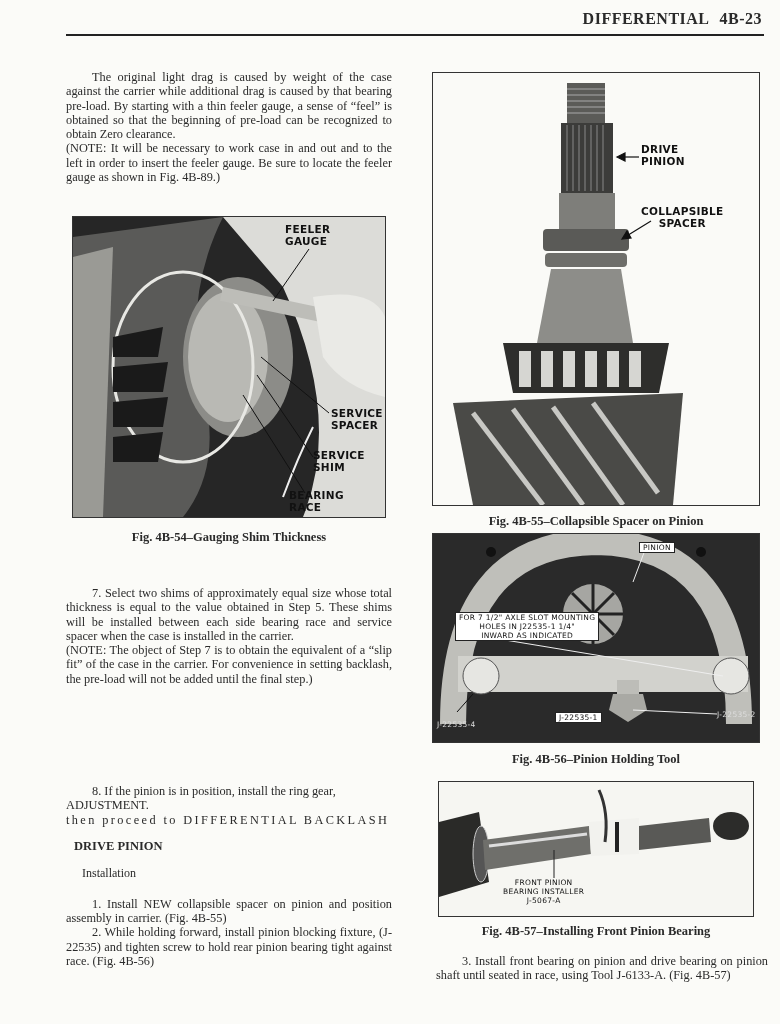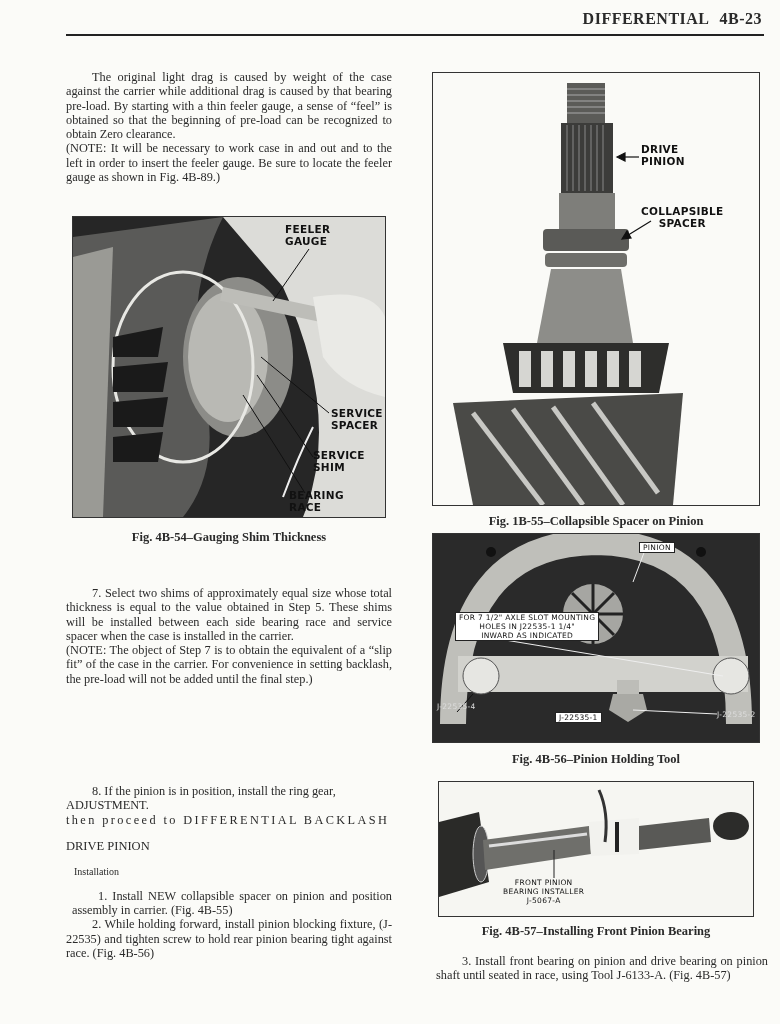--- a/index.html
+++ b/index.html
@@ -11,22 +11,22 @@
     .header .runhead { position: absolute; right: 2px; top: 2px; font-size: 16px; font-weight: bold; letter-spacing: 0.5px; }
     .header .runhead .pg { margin-left: 10px; }
 
     .col { position: absolute; }
     .left { left: 66px; width: 326px; }
     .right { left: 436px; width: 332px; }
 
     p.body { margin: 0; font-size: 12.3px; line-height: 14.3px; text-align: justify; }
     p.indent { text-indent: 26px; }
     .note { margin-top: 12px; }
-    .heading { font-size: 12.5px; font-weight: normal; margin: 0; }
-    .subheading { font-size: 10px; margin: 8px; }
+    .heading { font-size: 12.5px; font-weight: bold; margin: 8px; }
+    .subheading { font-size: 12px; margin: 16px; }
     .spaced { letter-spacing: 2.4px; }
 
     .fig { position: absolute; border: 1.5px solid #333; background: #3a3a3a; overflow: hidden; }
     .caption { position: absolute; font-size: 12.5px; font-weight: bold; text-align: center; white-space: nowrap; }
 
     .label { position: absolute; font-family: "DejaVu Sans", sans-serif; font-size: 10.5px; line-height: 12px; color: #111; letter-spacing: 0.3px; font-weight: bold;}
     .label.small { font-size: 7.5px; line-height: 9px; font-weight: normal; background: #fff; padding: 0 3px; border: 1px solid #222;}
     .label.plain { font-size: 7.5px; line-height: 9px; font-weight: normal; color: #fff; }
     svg { display: block; }
   </style>
@@ -94,21 +94,21 @@
   <p class="body indent">7. Select two shims of approximately equal size whose total thickness is equal to the value obtained in Step 5. These shims will be installed between each side bearing race and service spacer when the case is installed in the carrier.</p>
   <p class="body note">(NOTE: The object of Step 7 is to obtain the equivalent of a “slip fit” of the case in the carrier. For convenience in setting backlash, the pre-load will not be added until the final step.)</p>
 </div>
 
 <div class="col left" style="top:784px;">
   <p class="body indent">8. If the pinion is in position, install the ring gear,</p>
   <p class="body">ADJUSTMENT.</p>
   <p class="body spaced" style="text-align:left; white-space:nowrap;">then proceed to DIFFERENTIAL BACKLASH</p>
   <p class="heading" style="margin-top:12px;">DRIVE PINION</p>
   <p class="subheading" style="margin-top:12px;">Installation</p>
-  <p class="body indent" style="margin-top:12px;margin-left:6px;">1. Install NEW collapsible spacer on pinion and position assembly in carrier. (Fig. 4B-55)</p>
+  <p class="body indent" style="margin-top:12px;">1. Install NEW collapsible spacer on pinion and position assembly in carrier. (Fig. 4B-55)</p>
   <p class="body indent">2. While holding forward, install pinion blocking fixture, (J-22535) and tighten screw to hold rear pinion bearing tight against race. (Fig. 4B-56)</p>
 </div>
 
 <div class="fig" style="left:432px; top:72px; width:326px; height:432px; background:#fafaf7;">
   <svg width="326" height="432" viewBox="0 0 326 432">
     <rect x="134" y="10" width="38" height="40" fill="#5b5b58"></rect>
     <g stroke="#aaa" stroke-width="1">
       <line x1="134" y1="16" x2="172" y2="16"></line>
         <line x1="134" y1="22" x2="172" y2="22"></line>
       <line x1="134" y1="28" x2="172" y2="28"></line>
@@ -154,21 +154,21 @@
   </svg>
   <div class="label" style="left:208px; top:70px;">
     <div>DRIVE</div>
     <div>PINION</div>
   </div>
   <div class="label" style="left:208px; top:132px; text-align:center;">
     <div>COLLAPSIBLE</div>
     <div>SPACER</div>
   </div>
 </div>
-<div class="caption" style="left:430px; top:514px; width:332px;">Fig. 1B-55–Collapsible Spacer on Pinion</div>
+<div class="caption" style="left:430px; top:514px; width:332px;">Fig. 4B-55–Collapsible Spacer on Pinion</div>
 
 <div class="fig" style="left:432px; top:533px; width:326px; height:208px; background:#262626;">
   <svg width="326" height="208" viewBox="0 0 326 208">
     <rect width="326" height="208" fill="#2a2a2a"></rect>
     <path d="M20 190 Q20 10 163 8 Q306 10 306 190" fill="none" stroke="#bfbfba" stroke-width="26"></path>
     <circle cx="58" cy="18" r="5" fill="#111"></circle>
       <circle cx="268" cy="18" r="5" fill="#111"></circle>
     <circle cx="160" cy="80" r="30" fill="#a6a6a2"></circle>
     <g stroke="#222" stroke-width="3">
       <line x1="160" y1="50" x2="160" y2="110"></line>
@@ -185,21 +185,21 @@
     <line x1="200" y1="176" x2="284" y2="180" stroke="#eee" stroke-width="1"></line>
     <line x1="40" y1="160" x2="24" y2="178" stroke="#111" stroke-width="1"></line>
     <line x1="212" y1="16" x2="200" y2="48" stroke="#eee" stroke-width="1"></line>
   </svg>
   <div class="label small" style="left:206px; top:8px;">PINION</div>
   <div class="label small" style="left:22px; top:78px; text-align:center;">
     <div>FOR 7 1/2" AXLE SLOT MOUNTING</div>
     <div>HOLES IN J22535-1 1/4"</div>
     <div>INWARD AS INDICATED</div>
   </div>
-  <div class="label plain" style="left:4px; top:168px; color:#ddd;">J-22535-4</div>
+  <div class="label plain" style="left:4px; top:186px; color:#ddd;">J-22535-4</div>
   <div class="label small" style="left:122px; top:178px;">J-22535-1</div>
   <div class="label plain" style="left:284px; top:176px; color:#ddd;">J-22535-2</div>
 </div>
 <div class="caption" style="left:430px; top:752px; width:332px;">Fig. 4B-56–Pinion Holding Tool</div>
 
 <div class="fig" style="left:438px; top:781px; width:314px; height:134px; background:#f6f6f2;">
   <svg width="314" height="134" viewBox="0 0 314 134">
     <path d="M0 40 L40 30 L50 100 L0 115 Z" fill="#2a2a28"></path>
     <ellipse cx="42" cy="72" rx="8" ry="28" fill="#555" stroke="#ccc"></ellipse>
     <path d="M44 58 L150 44 L152 72 L46 88 Z" fill="#6f6f6b"></path>

